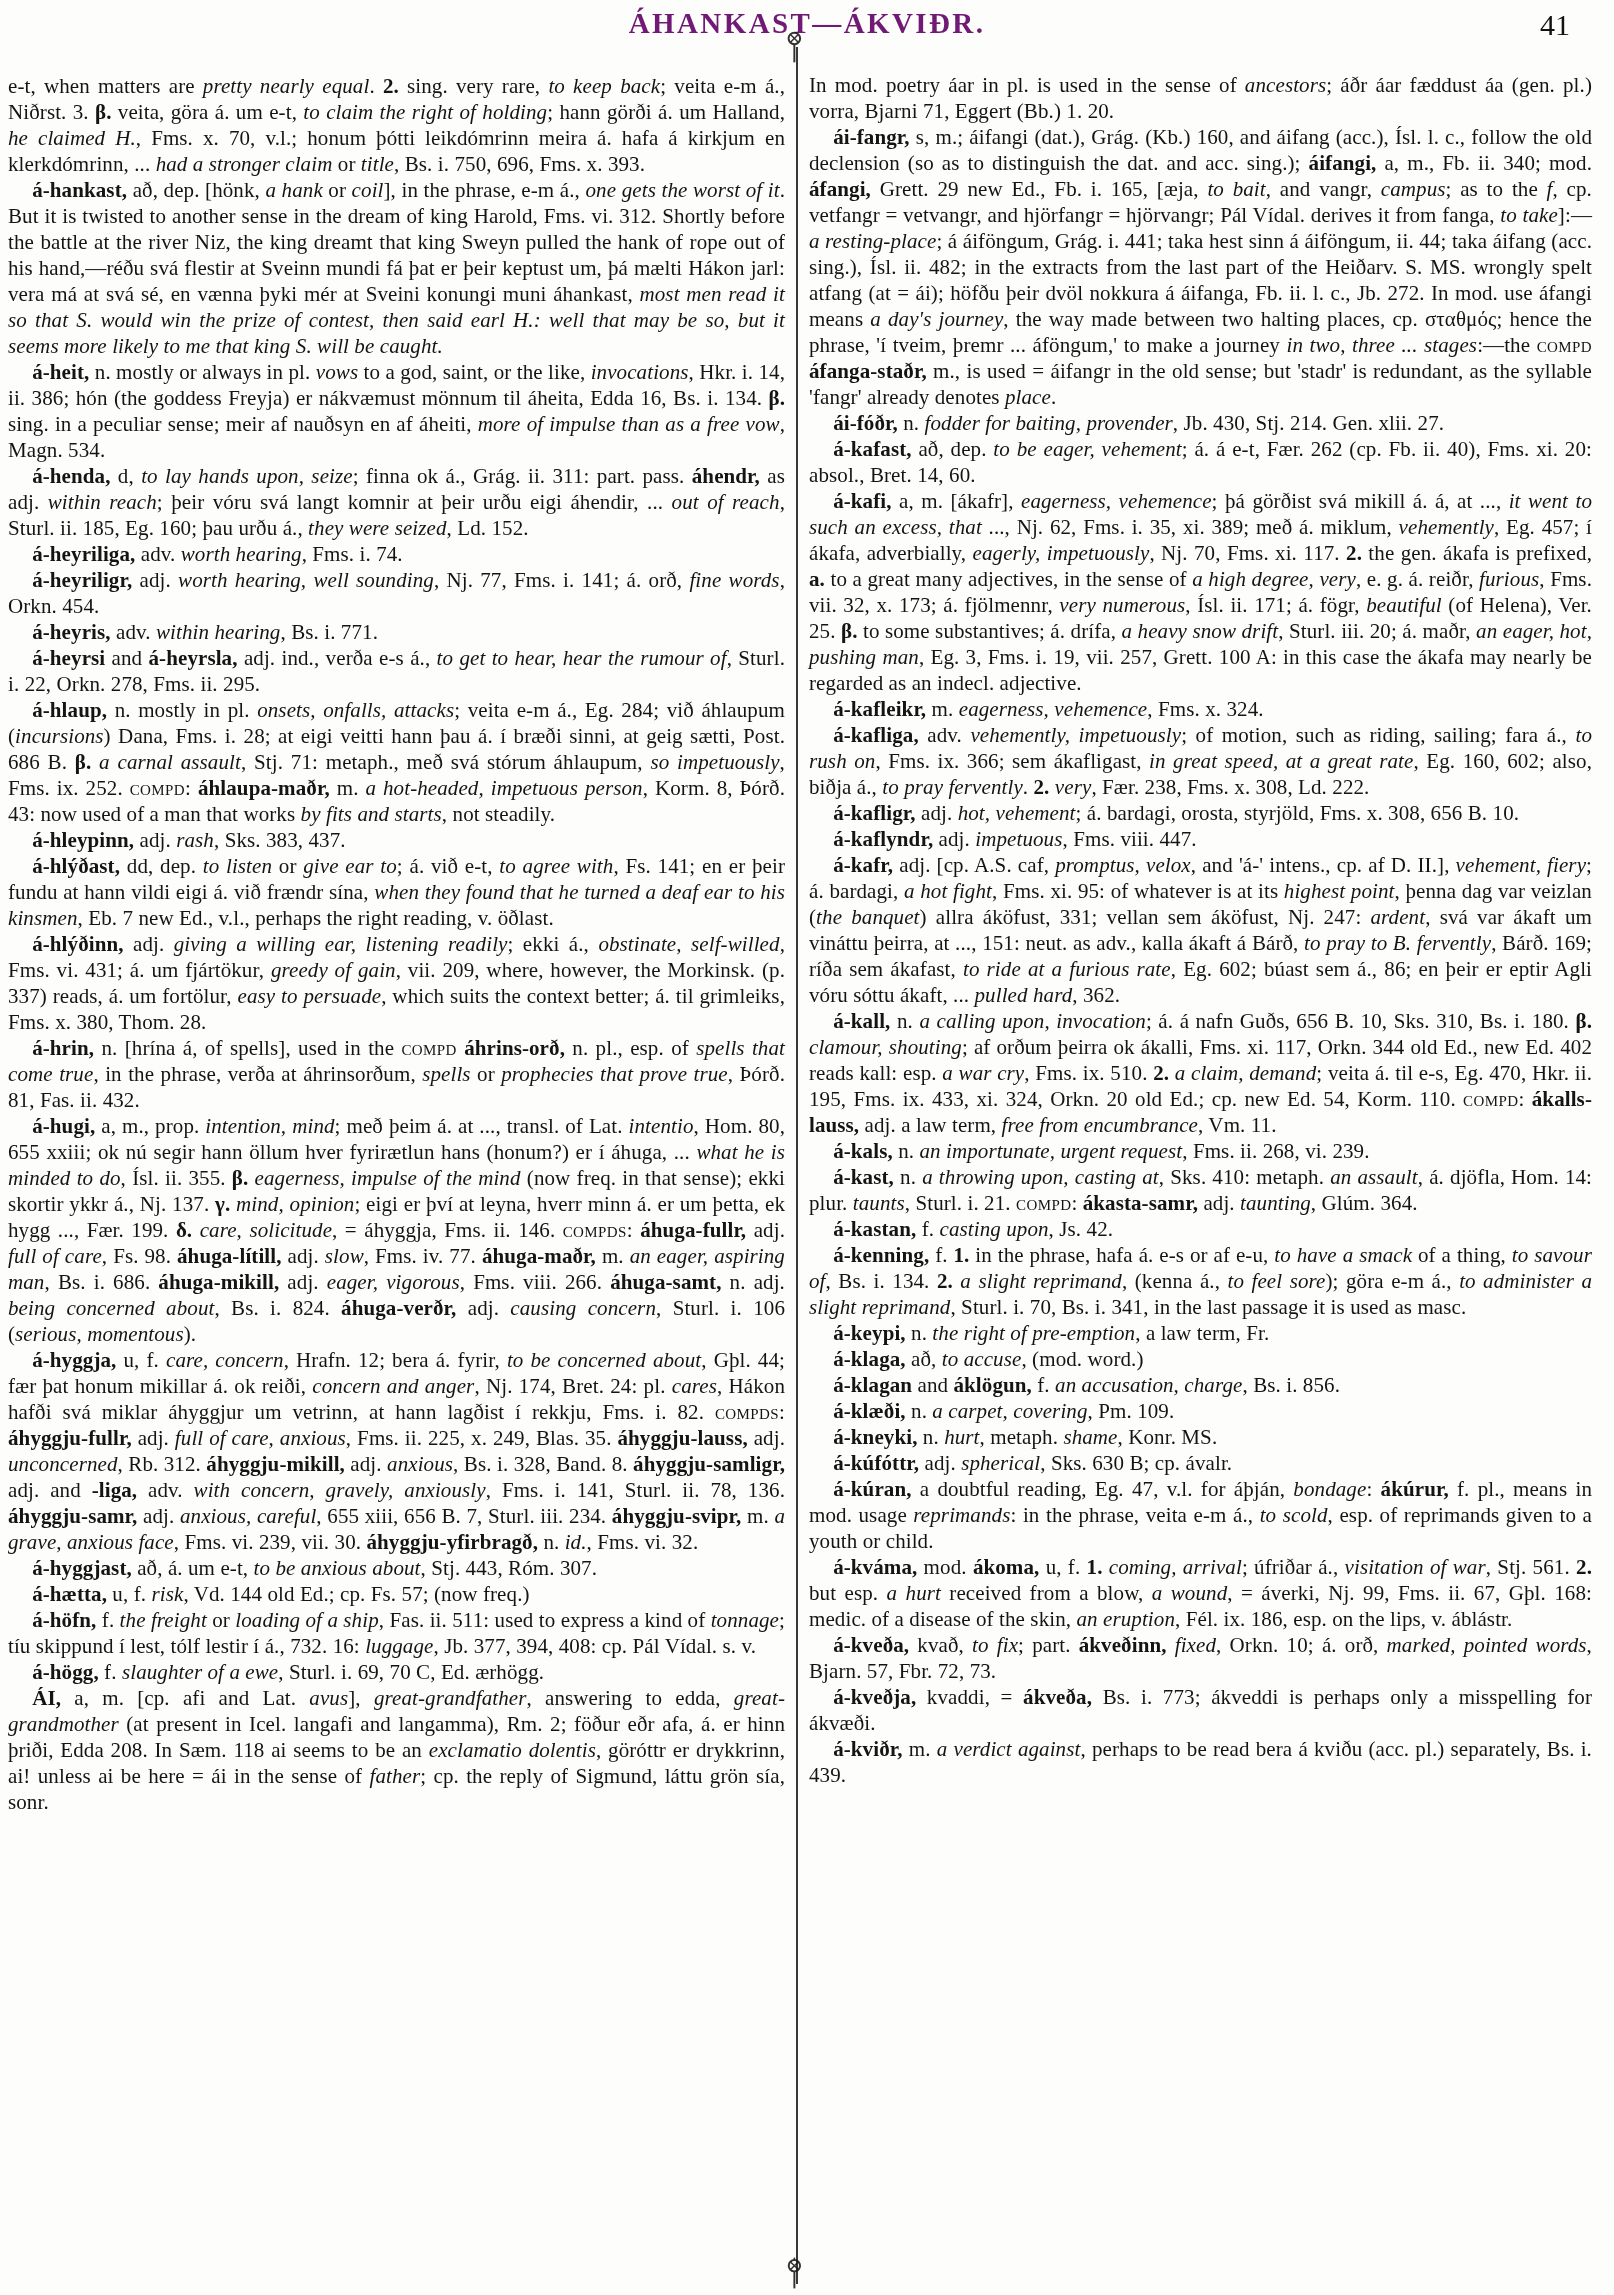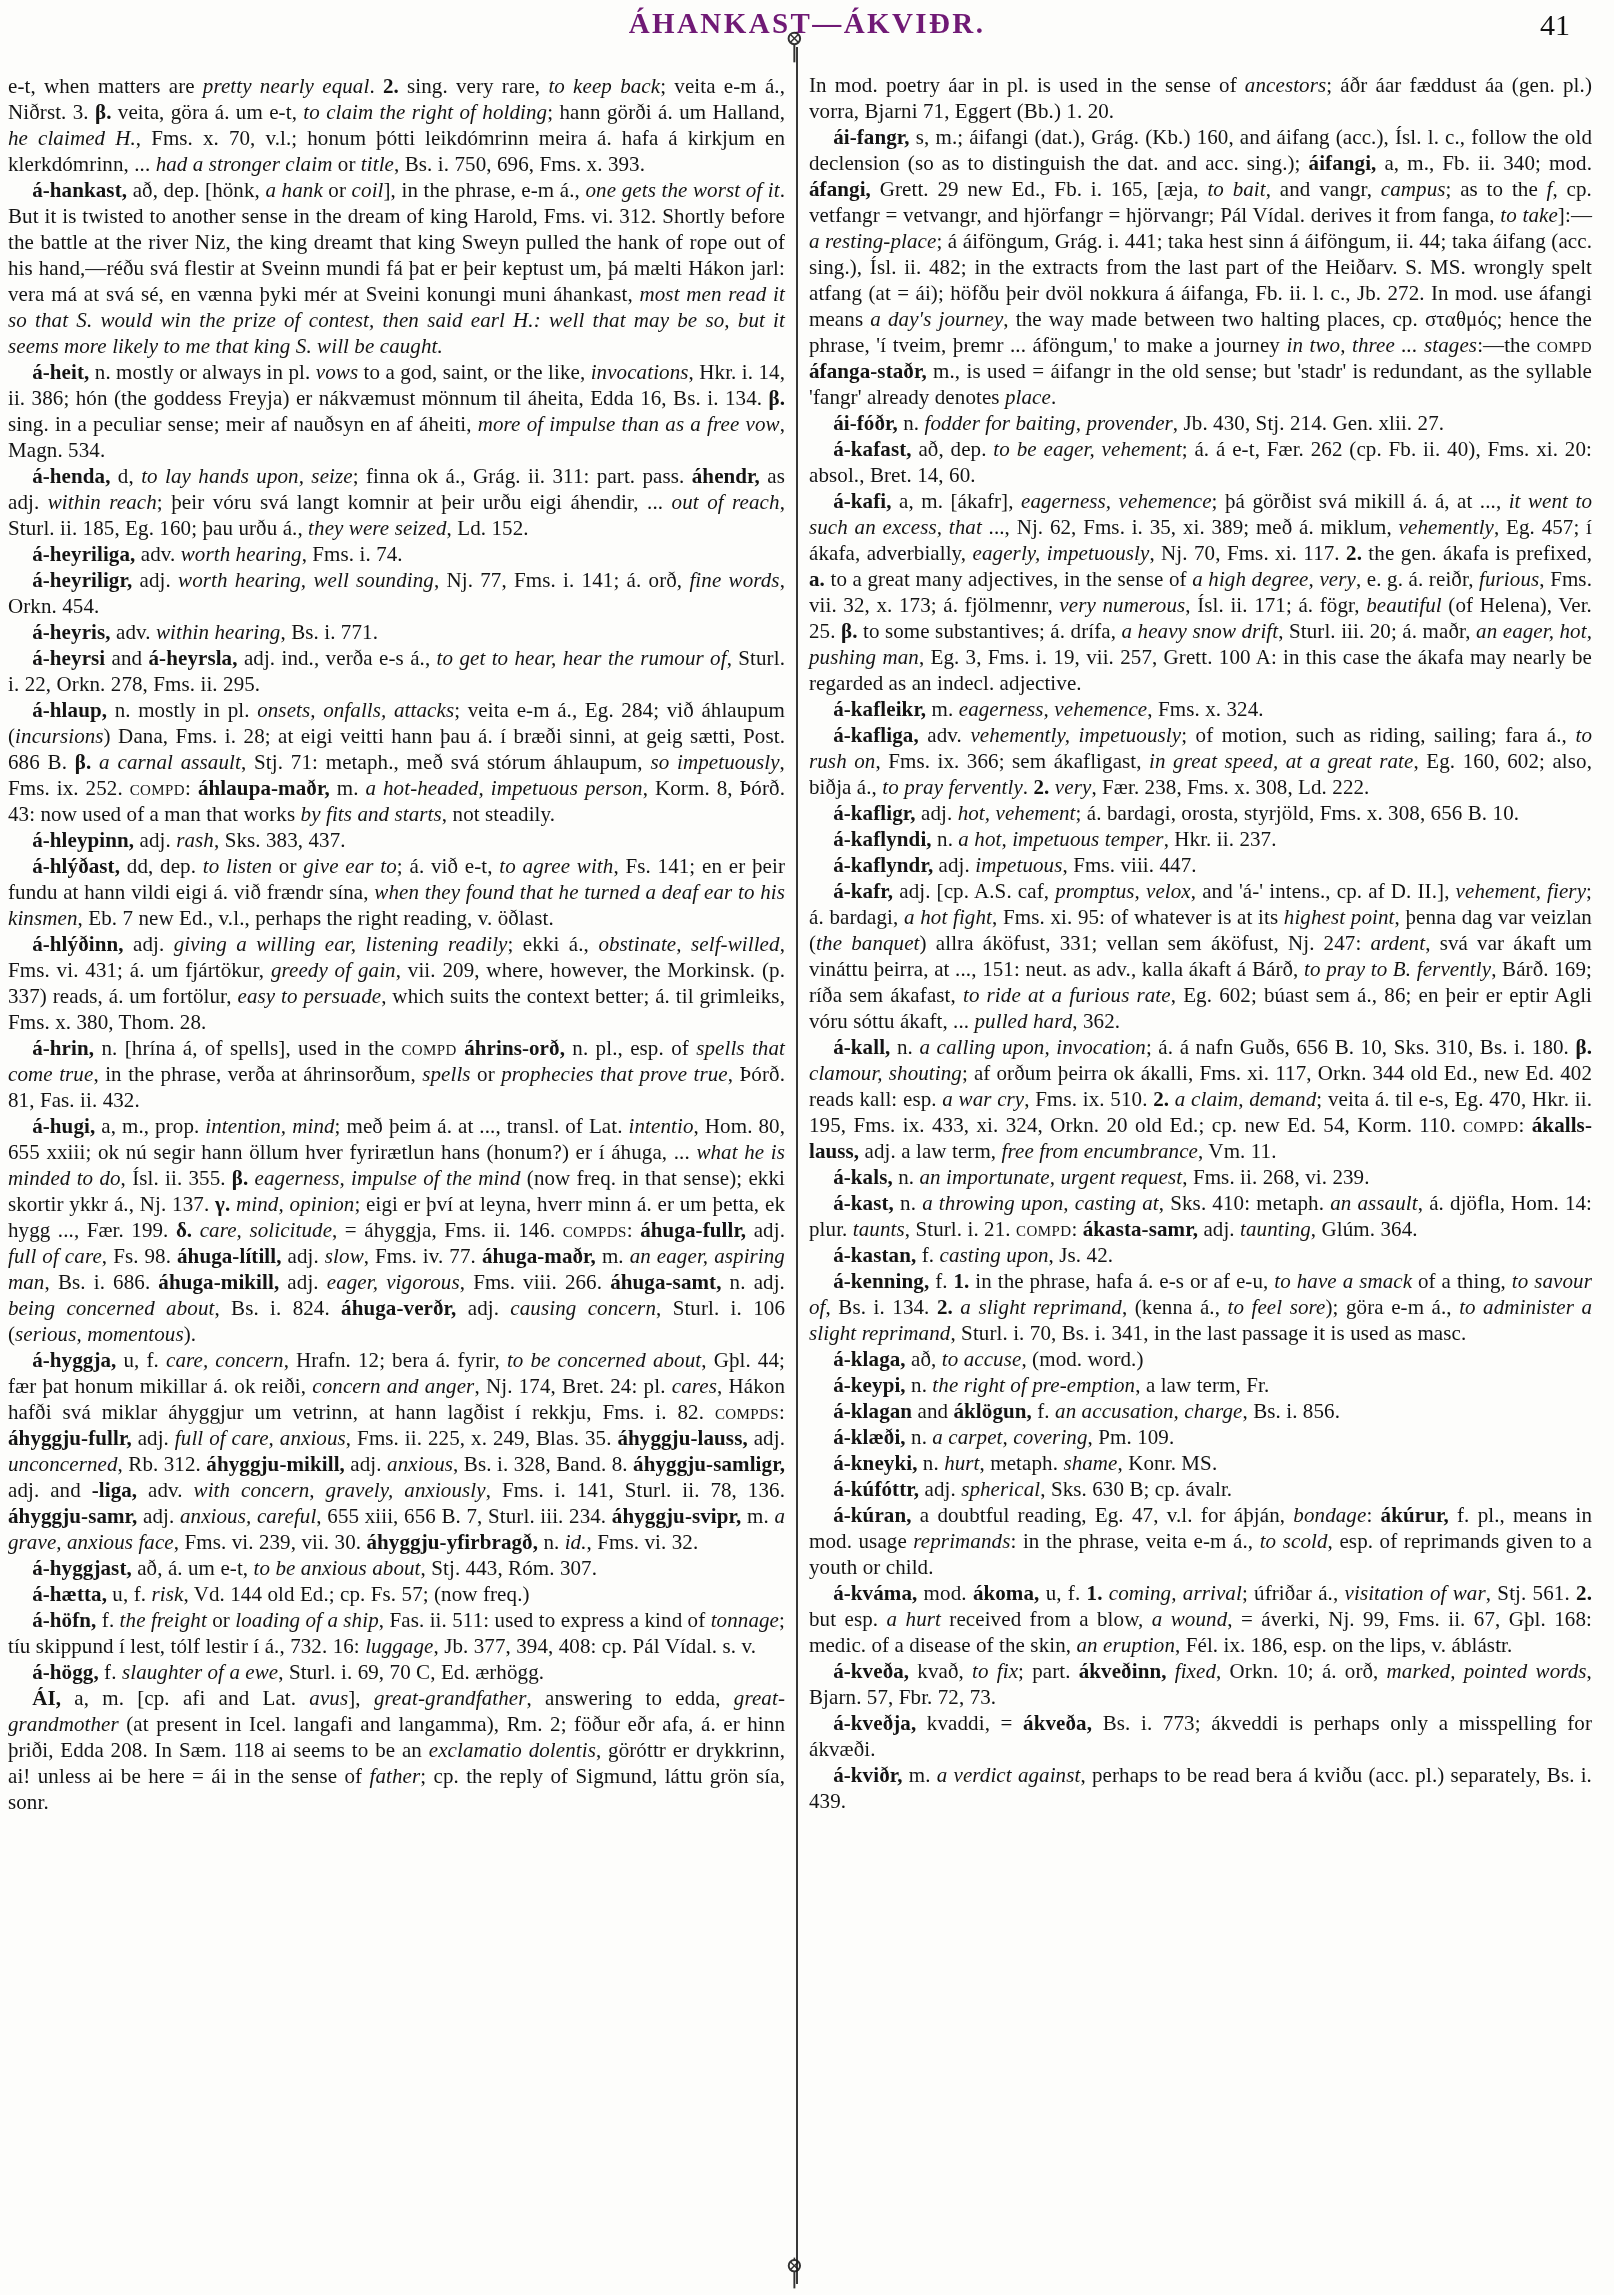--- a/index.html
+++ b/index.html
@@ -86,30 +86,29 @@
     </div>
   <div class="column col-right">
       <p class="entry cont">In mod. poetry áar in pl. is used in the sense of <i>ancestors</i>; áðr áar fæddust áa (gen. pl.) vorra, Bjarni 71, Eggert (Bb.) 1. 20.</p>
       <p class="entry"><b>ái-fangr,</b> s, m.; áifangi (dat.), Grág. (Kb.) 160, and áifang (acc.), Ísl. l. c., follow the old declension (so as to distinguish the dat. and acc. sing.); <b>áifangi,</b> a, m., Fb. ii. 340; mod. <b>áfangi,</b> Grett. 29 new Ed., Fb. i. 165, [æja, <i>to bait</i>, and vangr, <i>campus</i>; as to the <i>f</i>, cp. vetfangr = vetvangr, and hjörfangr = hjörvangr; Pál Vídal. derives it from fanga, <i>to take</i>]:—<i>a resting-place</i>; á áiföngum, Grág. i. 441; taka hest sinn á áiföngum, ii. 44; taka áifang (acc. sing.), Ísl. ii. 482; in the extracts from the last part of the Heiðarv. S. MS. wrongly spelt atfang (at = ái); höfðu þeir dvöl nokkura á áifanga, Fb. ii. l. c., Jb. 272. In mod. use áfangi means <i>a day's journey</i>, the way made between two halting places, cp. σταθμός; hence the phrase, 'í tveim, þremr ... áföngum,' to make a journey <i>in two, three ... stages</i>:—the <span class="sc">compd</span> <b>áfanga-staðr,</b> m., is used = áifangr in the old sense; but 'stadr' is redundant, as the syllable 'fangr' already denotes <i>place</i>.</p>
       <p class="entry"><b>ái-fóðr,</b> n. <i>fodder for baiting, provender</i>, Jb. 430, Stj. 214. Gen. xlii. 27.</p>
       <p class="entry"><b>á-kafast,</b> að, dep. <i>to be eager, vehement</i>; á. á e-t, Fær. 262 (cp. Fb. ii. 40), Fms. xi. 20: absol., Bret. 14, 60.</p>
       <p class="entry"><b>á-kafi,</b> a, m. [ákafr], <i>eagerness, vehemence</i>; þá görðist svá mikill á. á, at ..., <i>it went to such an excess, that</i> ..., Nj. 62, Fms. i. 35, xi. 389; með á. miklum, <i>vehemently</i>, Eg. 457; í ákafa, adverbially, <i>eagerly, impetuously</i>, Nj. 70, Fms. xi. 117. <b>2.</b> the gen. ákafa is prefixed, <b>a.</b> to a great many adjectives, in the sense of <i>a high degree, very</i>, e. g. á. reiðr, <i>furious</i>, Fms. vii. 32, x. 173; á. fjölmennr, <i>very numerous</i>, Ísl. ii. 171; á. fögr, <i>beautiful</i> (of Helena), Ver. 25. <b>β.</b> to some substantives; á. drífa, <i>a heavy snow drift</i>, Sturl. iii. 20; á. maðr, <i>an eager, hot, pushing man</i>, Eg. 3, Fms. i. 19, vii. 257, Grett. 100 A: in this case the ákafa may nearly be regarded as an indecl. adjective.</p>
       <p class="entry"><b>á-kafleikr,</b> m. <i>eagerness, vehemence</i>, Fms. x. 324.</p>
       <p class="entry"><b>á-kafliga,</b> adv. <i>vehemently, impetuously</i>; of motion, such as riding, sailing; fara á., <i>to rush on</i>, Fms. ix. 366; sem ákafligast, <i>in great speed, at a great rate</i>, Eg. 160, 602; also, biðja á., <i>to pray fervently</i>. <b>2.</b> <i>very</i>, Fær. 238, Fms. x. 308, Ld. 222.</p>
       <p class="entry"><b>á-kafligr,</b> adj. <i>hot, vehement</i>; á. bardagi, orosta, styrjöld, Fms. x. 308, 656 B. 10.</p>
-      <p class="entry"><b>á-kaflyndi,</b> n. <i>a hot, impetuous temper</i>, Hkr. ii. 237.</p>
       <p class="entry"><b>á-kaflyndr,</b> adj. <i>impetuous</i>, Fms. viii. 447.</p>
       <p class="entry"><b>á-kafr,</b> adj. [cp. A.S. caf, <i>promptus, velox</i>, and 'á-' intens., cp. af D. II.], <i>vehement, fiery</i>; á. bardagi, <i>a hot fight</i>, Fms. xi. 95: of whatever is at its <i>highest point</i>, þenna dag var veizlan (<i>the banquet</i>) allra áköfust, 331; vellan sem áköfust, Nj. 247: <i>ardent</i>, svá var ákaft um vináttu þeirra, at ..., 151: neut. as adv., kalla ákaft á Bárð, <i>to pray to B. fervently</i>, Bárð. 169; ríða sem ákafast, <i>to ride at a furious rate</i>, Eg. 602; búast sem á., 86; en þeir er eptir Agli vóru sóttu ákaft, ... <i>pulled hard</i>, 362.</p>
       <p class="entry"><b>á-kall,</b> n. <i>a calling upon, invocation</i>; á. á nafn Guðs, 656 B. 10, Sks. 310, Bs. i. 180. <b>β.</b> <i>clamour, shouting</i>; af orðum þeirra ok ákalli, Fms. xi. 117, Orkn. 344 old Ed., new Ed. 402 reads kall: esp. <i>a war cry</i>, Fms. ix. 510. <b>2.</b> <i>a claim, demand</i>; veita á. til e-s, Eg. 470, Hkr. ii. 195, Fms. ix. 433, xi. 324, Orkn. 20 old Ed.; cp. new Ed. 54, Korm. 110. <span class="sc">compd</span>: <b>ákalls-lauss,</b> adj. a law term, <i>free from encumbrance</i>, Vm. 11.</p>
       <p class="entry"><b>á-kals,</b> n. <i>an importunate, urgent request</i>, Fms. ii. 268, vi. 239.</p>
       <p class="entry"><b>á-kast,</b> n. <i>a throwing upon, casting at</i>, Sks. 410: metaph. <i>an assault</i>, á. djöfla, Hom. 14: plur. <i>taunts</i>, Sturl. i. 21. <span class="sc">compd</span>: <b>ákasta-samr,</b> adj. <i>taunting</i>, Glúm. 364.</p>
       <p class="entry"><b>á-kastan,</b> f. <i>casting upon</i>, Js. 42.</p>
       <p class="entry"><b>á-kenning,</b> f. <b>1.</b> in the phrase, hafa á. e-s or af e-u, <i>to have a smack</i> of a thing, <i>to savour of</i>, Bs. i. 134. <b>2.</b> <i>a slight reprimand</i>, (kenna á., <i>to feel sore</i>); göra e-m á., <i>to administer a slight reprimand</i>, Sturl. i. 70, Bs. i. 341, in the last passage it is used as masc.</p>
+      <p class="entry"><b>á-keypi,</b> n. <i>the right of pre-emption</i>, a law term, Fr.</p>
       <p class="entry"><b>á-klaga,</b> að, <i>to accuse</i>, (mod. word.)</p>
-      <p class="entry"><b>á-keypi,</b> n. <i>the right of pre-emption</i>, a law term, Fr.</p>
       <p class="entry"><b>á-klagan</b> and <b>áklögun,</b> f. <i>an accusation, charge</i>, Bs. i. 856.</p>
       <p class="entry"><b>á-klæði,</b> n. <i>a carpet, covering</i>, Pm. 109.</p>
       <p class="entry"><b>á-kneyki,</b> n. <i>hurt</i>, metaph. <i>shame</i>, Konr. MS.</p>
       <p class="entry"><b>á-kúfóttr,</b> adj. <i>spherical</i>, Sks. 630 B; cp. ávalr.</p>
       <p class="entry"><b>á-kúran,</b> a doubtful reading, Eg. 47, v.l. for áþján, <i>bondage</i>: <b>ákúrur,</b> f. pl., means in mod. usage <i>reprimands</i>: in the phrase, veita e-m á., <i>to scold</i>, esp. of reprimands given to a youth or child.</p>
       <p class="entry"><b>á-kváma,</b> mod. <b>ákoma,</b> u, f. <b>1.</b> <i>coming, arrival</i>; úfriðar á., <i>visitation of war</i>, Stj. 561. <b>2.</b> but esp. <i>a hurt</i> received from a blow, <i>a wound</i>, = áverki, Nj. 99, Fms. ii. 67, Gþl. 168: medic. of a disease of the skin, <i>an eruption</i>, Fél. ix. 186, esp. on the lips, v. áblástr.</p>
       <p class="entry"><b>á-kveða,</b> kvað, <i>to fix</i>; part. <b>ákveðinn,</b> <i>fixed</i>, Orkn. 10; á. orð, <i>marked, pointed words</i>, Bjarn. 57, Fbr. 72, 73.</p>
       <p class="entry"><b>á-kveðja,</b> kvaddi, = <b>ákveða,</b> Bs. i. 773; ákveddi is perhaps only a misspelling for ákvæði.</p>
       <p class="entry"><b>á-kviðr,</b> m. <i>a verdict against</i>, perhaps to be read bera á kviðu (acc. pl.) separately, Bs. i. 439.</p>
     </div>

